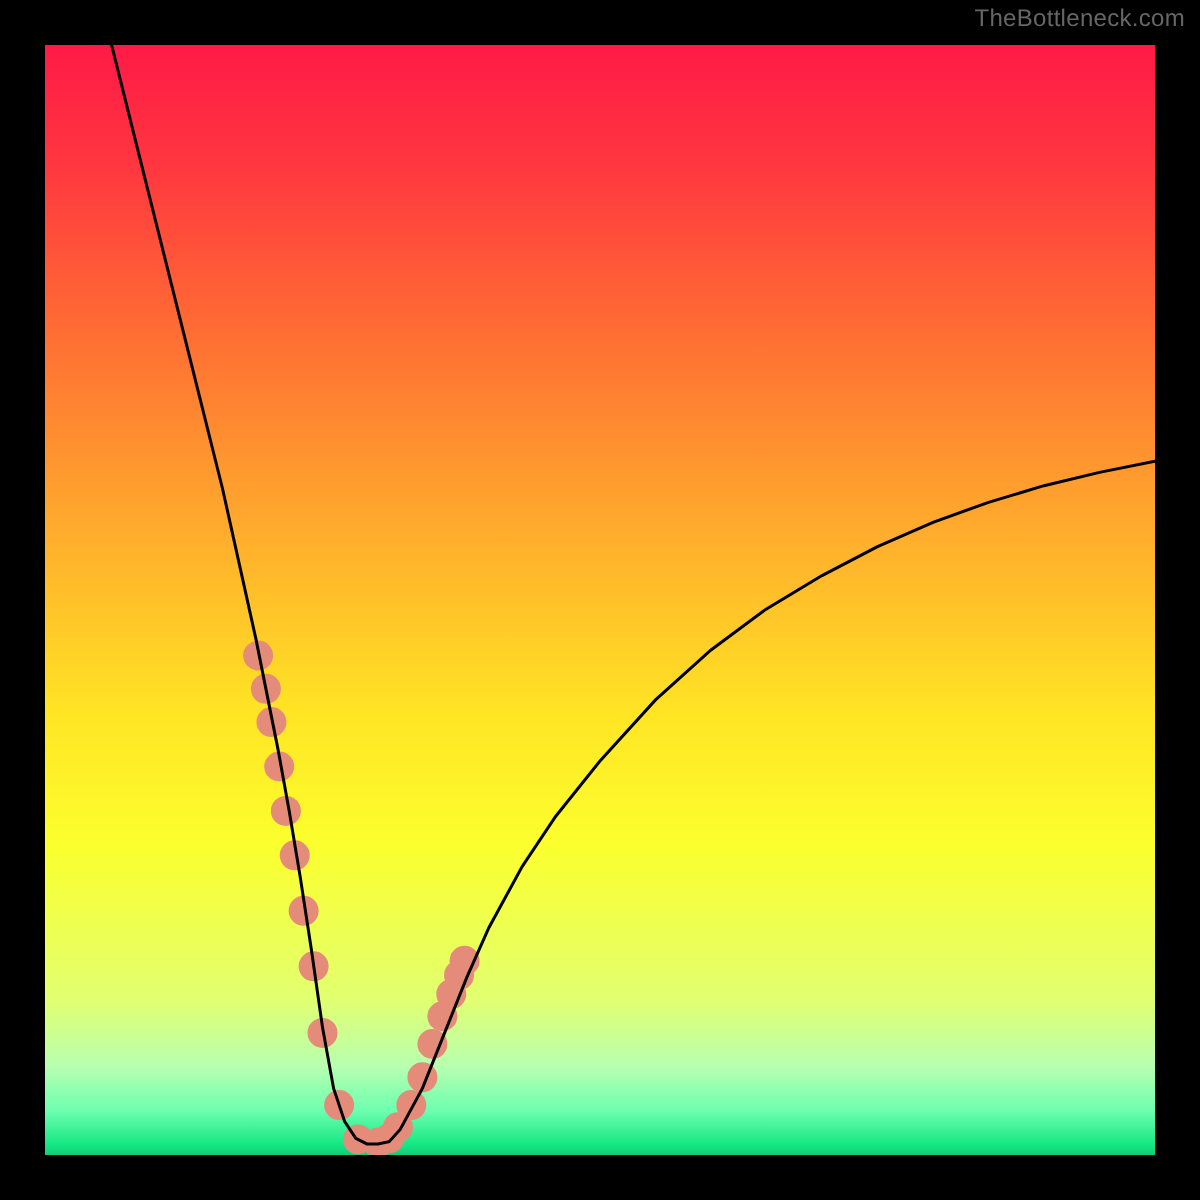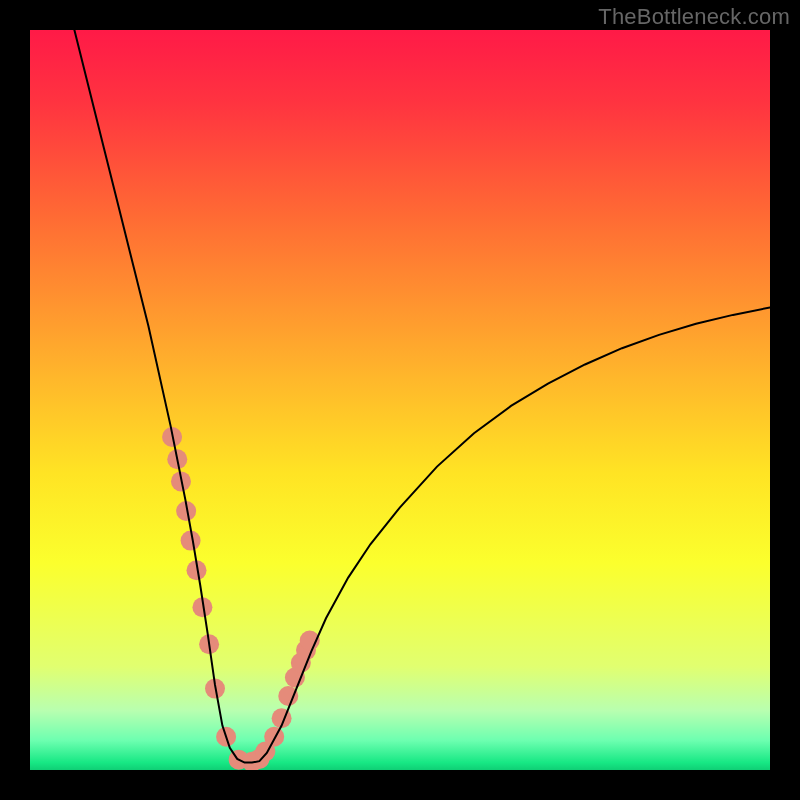--- a/index.html
+++ b/index.html
@@ -26,21 +26,21 @@
   }
   .plot-area svg {
     display: block;
     width: 740px;
     height: 740px;
   }
   .watermark {
     position: absolute;
     top: 4px;
     right: 10px;
-    font-size: 22px;
+    font-size: 16px;
     font-weight: 500;
     color: #666;
     letter-spacing: 0.2px;
   }
 </style>
 </head>
 <body>
 
 <div class="frame">
   <div class="plot-area">

